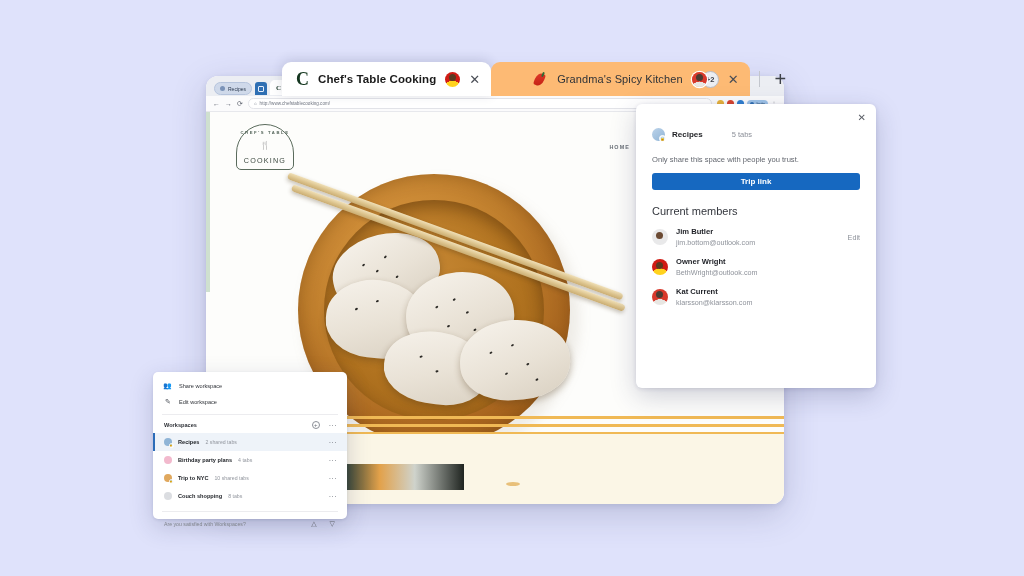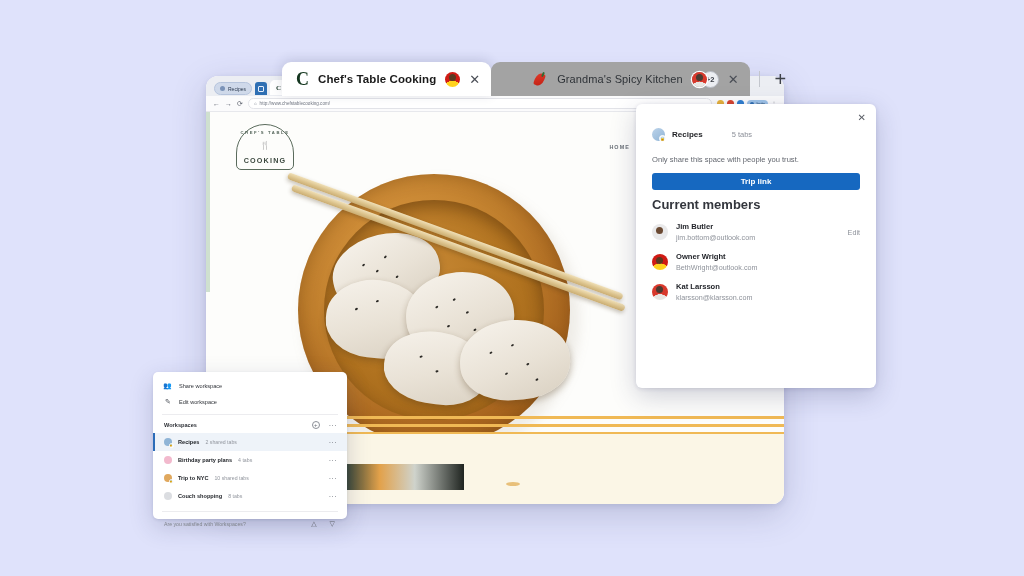--- a/index.html
+++ b/index.html
@@ -75,21 +75,21 @@
     width: 58px; height: 46px;
     border: 1.3px solid #5a6b5c; border-radius: 29px 29px 5px 5px;
     display: flex; flex-direction: column; align-items: center; justify-content: flex-end;
     padding-bottom: 4px; position: relative; background: #fdfdfb;
   }
   .logo .arc {
     position: absolute; top: 5px; left: 0; right: 0; text-align: center;
     font-size: 4.2px; letter-spacing: 1.6px; color: #54655a; font-weight: 700;
   }
   .logo .util { position: absolute; top: 17px; left: 0; right: 0; text-align: center; font-size: 8px; color: #5a6b5c; line-height: 1; }
-  .logo .name { font-size: 7.2px; letter-spacing: 1.2px; font-weight: 700; color: #3d4a40; text-align: center; }
+  .logo .name { font-size: 7.2px; letter-spacing: 1.2px; font-weight: 400; color: #3d4a40; text-align: center; }
   .site-nav { margin-left: auto; display: flex; gap: 36px; font-size: 5.4px; letter-spacing: 1.1px; color: #6a7078; font-weight: 600; }
 
   .food { position: absolute; left: 58px; top: 50px; width: 470px; height: 300px; }
   .bowl-shadow { position:absolute; left: 38px; top: 18px; width: 278px; height: 278px; border-radius:50%; background: rgba(120,100,70,.10); filter: blur(6px); }
   .bowl {
     position: absolute; left: 34px; top: 12px; width: 272px; height: 272px; border-radius: 50%;
     background: radial-gradient(circle at 38% 30%, #d8963f 0%, #c07f2d 42%, #a9661f 70%, #8c5417 100%);
     box-shadow: inset 0 0 18px rgba(90,50,10,.35);
   }
   .bowl-inner {
@@ -123,21 +123,21 @@
                  background: linear-gradient(90deg,#2c2f2c 0%, #b9bcb4 16%, #3d4a3a 34%, #e2a14a 52%, #cfd3cc 72%, #1f2420 100%); }
   .strip-dot { position: absolute; bottom: 18px; width: 14px; height: 4px; border-radius: 50%; background: #e8c07a; }
 
   
   .fg-tabs { position: absolute; left: 282px; top: 62px; display: flex; align-items: center; }
   .fg-tab {
     display: flex; align-items: center; gap: 9px;
     height: 34px; padding: 0 11px 0 14px; border-radius: 9px 9px 0 0;
   }
   .fg-tab.active { background: #ffffff; box-shadow: 0 -2px 12px rgba(45,48,90,.16); }
-  .fg-tab.inactive { background: #a3a3a3; padding-left: 42px; }
+  .fg-tab.inactive { background: #fdba74; padding-left: 42px; }
   .fg-favicon-c {
     font-family: "Liberation Serif", serif; font-weight: 700; font-size: 18px;
     color: #14361f; line-height: 1;
   }
   .fg-favicon-chili { width: 15px; height: 15px; position: relative; }
   .fg-favicon-chili .c-body {
     position: absolute; left: 2px; top: 1px; width: 9px; height: 13px;
     background: linear-gradient(150deg,#e23b2b 0%,#c01f12 100%);
     border-radius: 60% 22% 60% 22%; transform: rotate(22deg);
   }
@@ -189,21 +189,21 @@
     display:flex; align-items:center; justify-content:center; font-size: 4px; color:#39506b;
   }
   .ws-name { font-size: 8px; font-weight: 700; color: #1f2024; }
   .ws-tabs { font-size: 7.5px; color: #8b8f98; margin-left: 22px; }
   .invite-note { margin-top: 14px; font-size: 7.6px; color: #62666e; }
   .copy-btn {
     margin-top: 9px; width: 100%; height: 17px; border-radius: 3px; border: none;
     background: #1668c0; color: #ffffff; font-size: 8px; font-weight: 700;
     font-family: "Liberation Sans", sans-serif; display: flex; align-items: center; justify-content: center;
   }
-  .members-h { margin-top: 7px; font-size: 13px; font-weight: 700; color: #33363d; }
+  .members-h { margin-top: 15px; font-size: 11px; font-weight: 400; color: #33363d; }
   .member { display: flex; align-items: center; gap: 8px; margin-top: 10px; }
   .m-av { width: 16px; height: 16px; border-radius: 50%; position: relative; overflow: hidden; flex: none; }
   .m-meta { display: flex; flex-direction: column; gap: 2px; }
   .m-name { font-size: 7.6px; font-weight: 700; color: #1e2026; }
   .m-mail { font-size: 7.2px; color: #8e929a; }
   .m-role { margin-left: auto; font-size: 7.2px; color: #8e929a; }
 
   
   .wsp {
     position: absolute; left: 153px; top: 372px; width: 194px; height: 147px;
@@ -411,21 +411,21 @@
       <span class="m-meta">
         <span class="m-name">Owner Wright</span>
         <span class="m-mail">BethWright@outlook.com</span>
       </span>
       <span class="m-role"></span>
     </div>
 
     <div class="member">
       <span class="m-av av-kat"></span>
       <span class="m-meta">
-        <span class="m-name">Kat Larsson</span>
+        <span class="m-name">Kat Current</span>
         <span class="m-mail">klarsson@klarsson.com</span>
       </span>
       <span class="m-role"></span>
     </div>
   </div>
 
   <div class="wsp">
 
     <div class="wsp-act">
       <span class="ic">👥</span>

